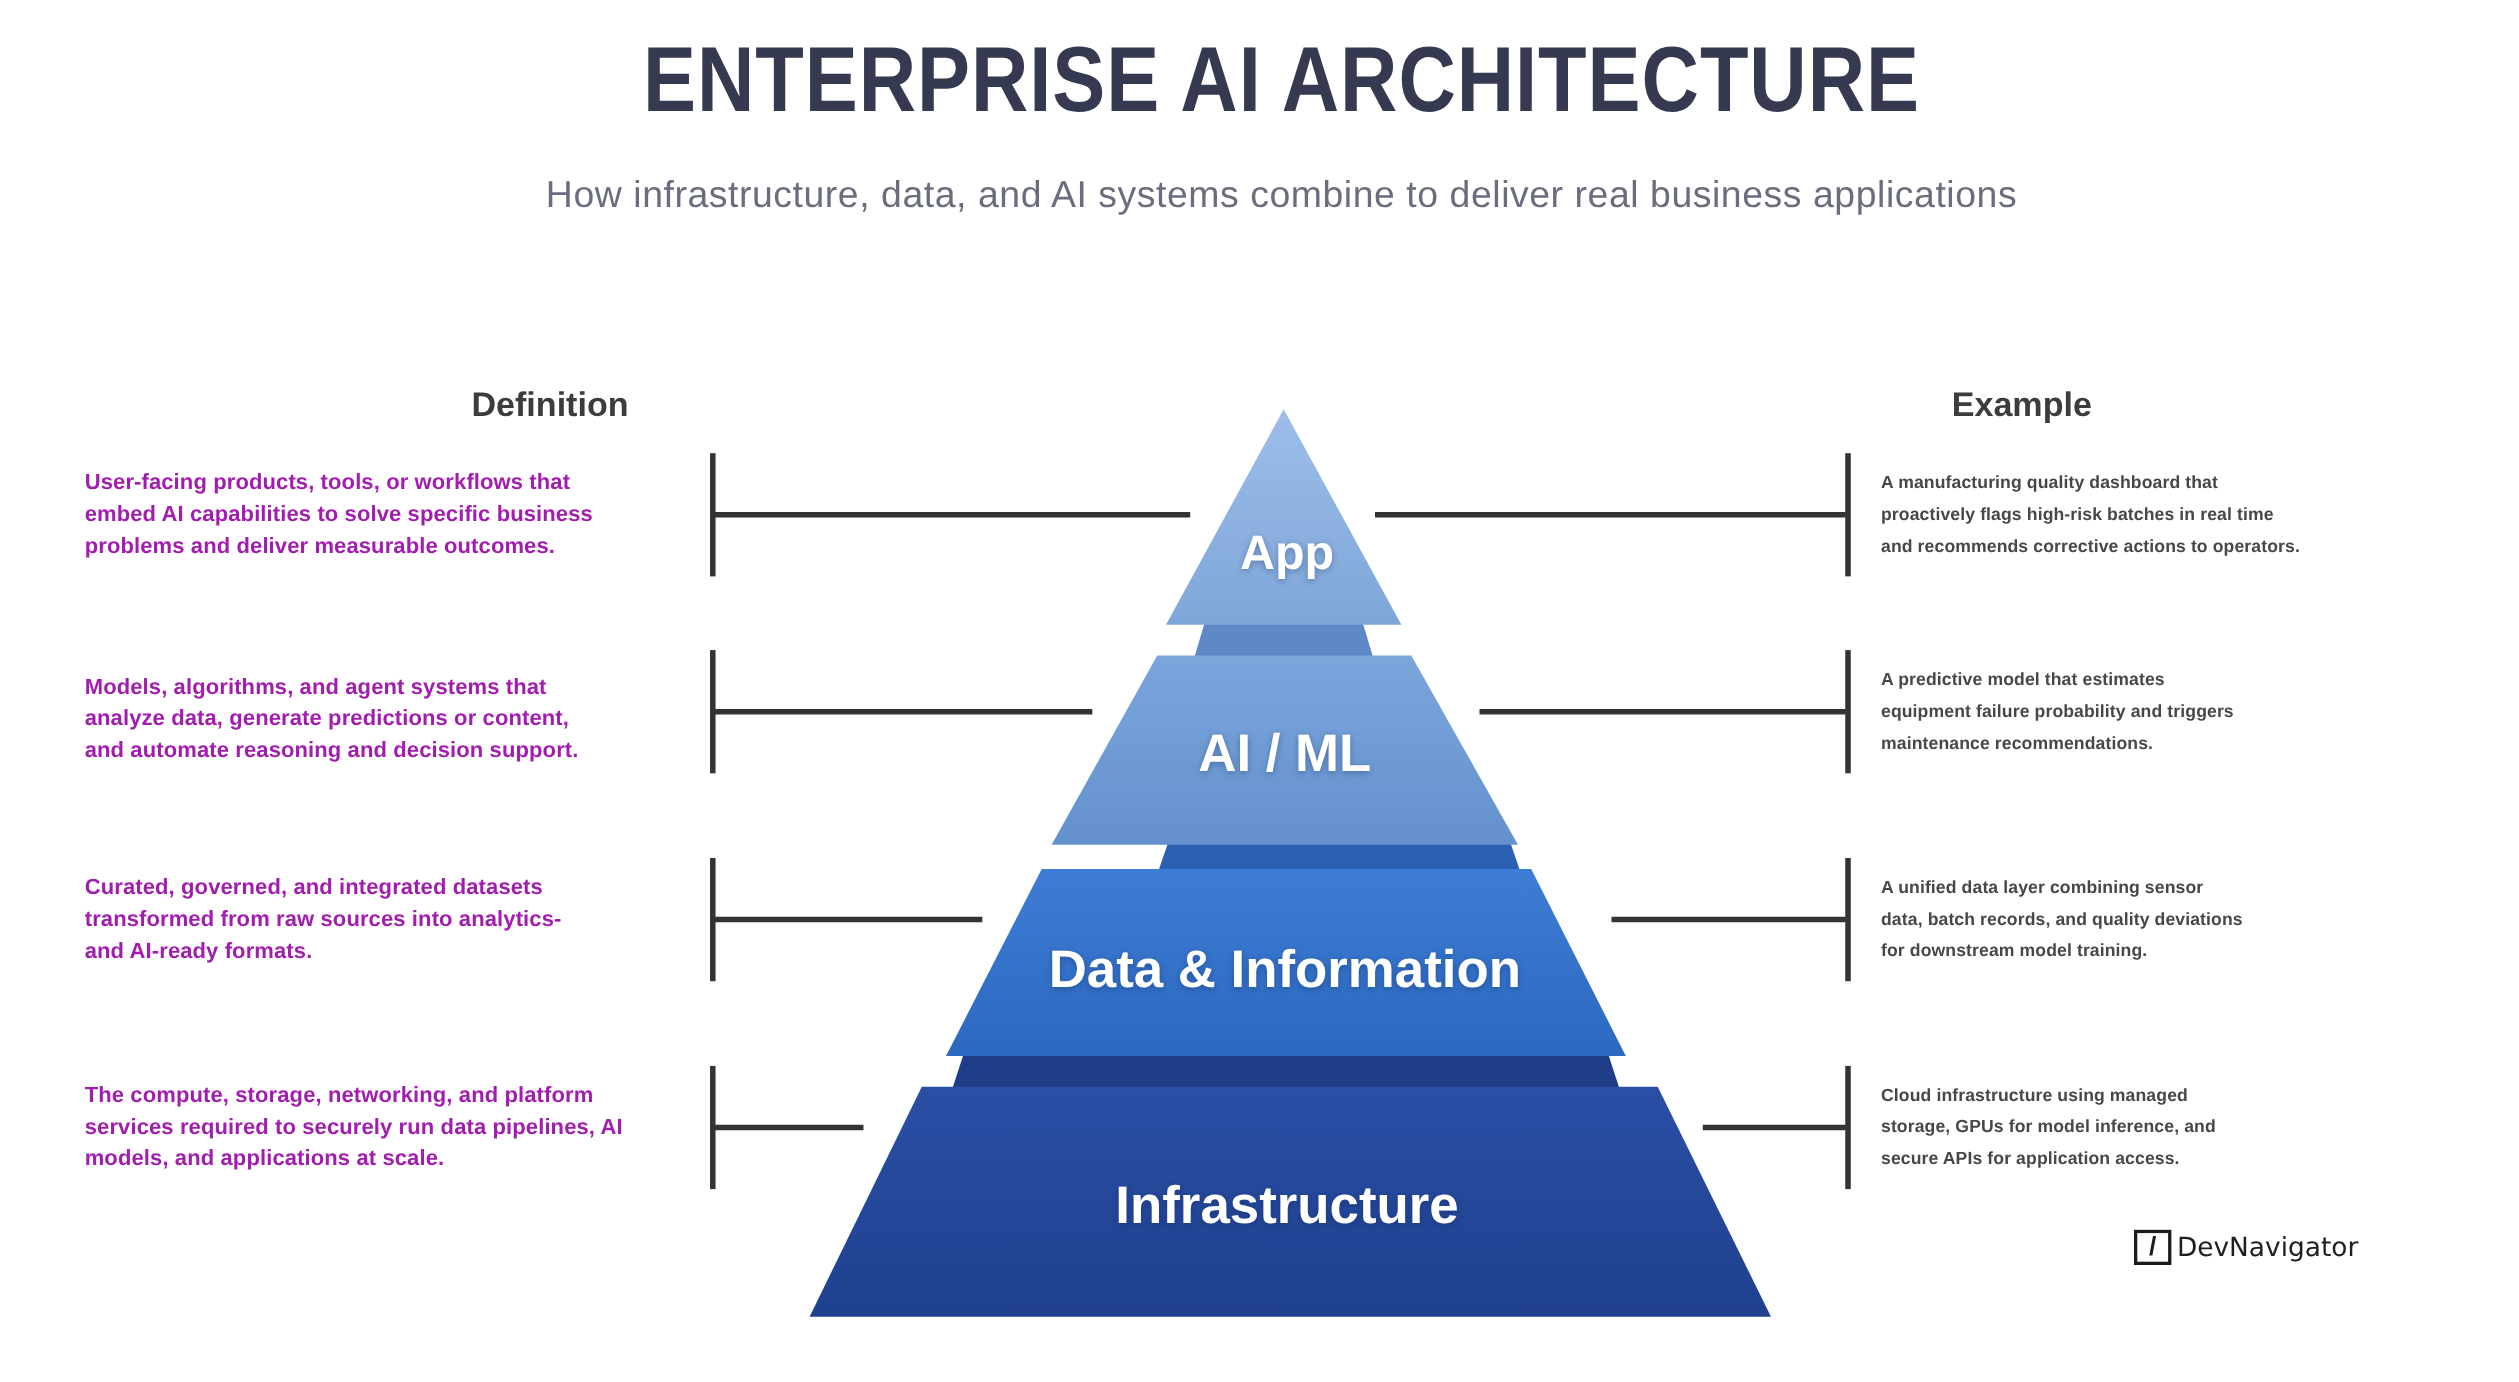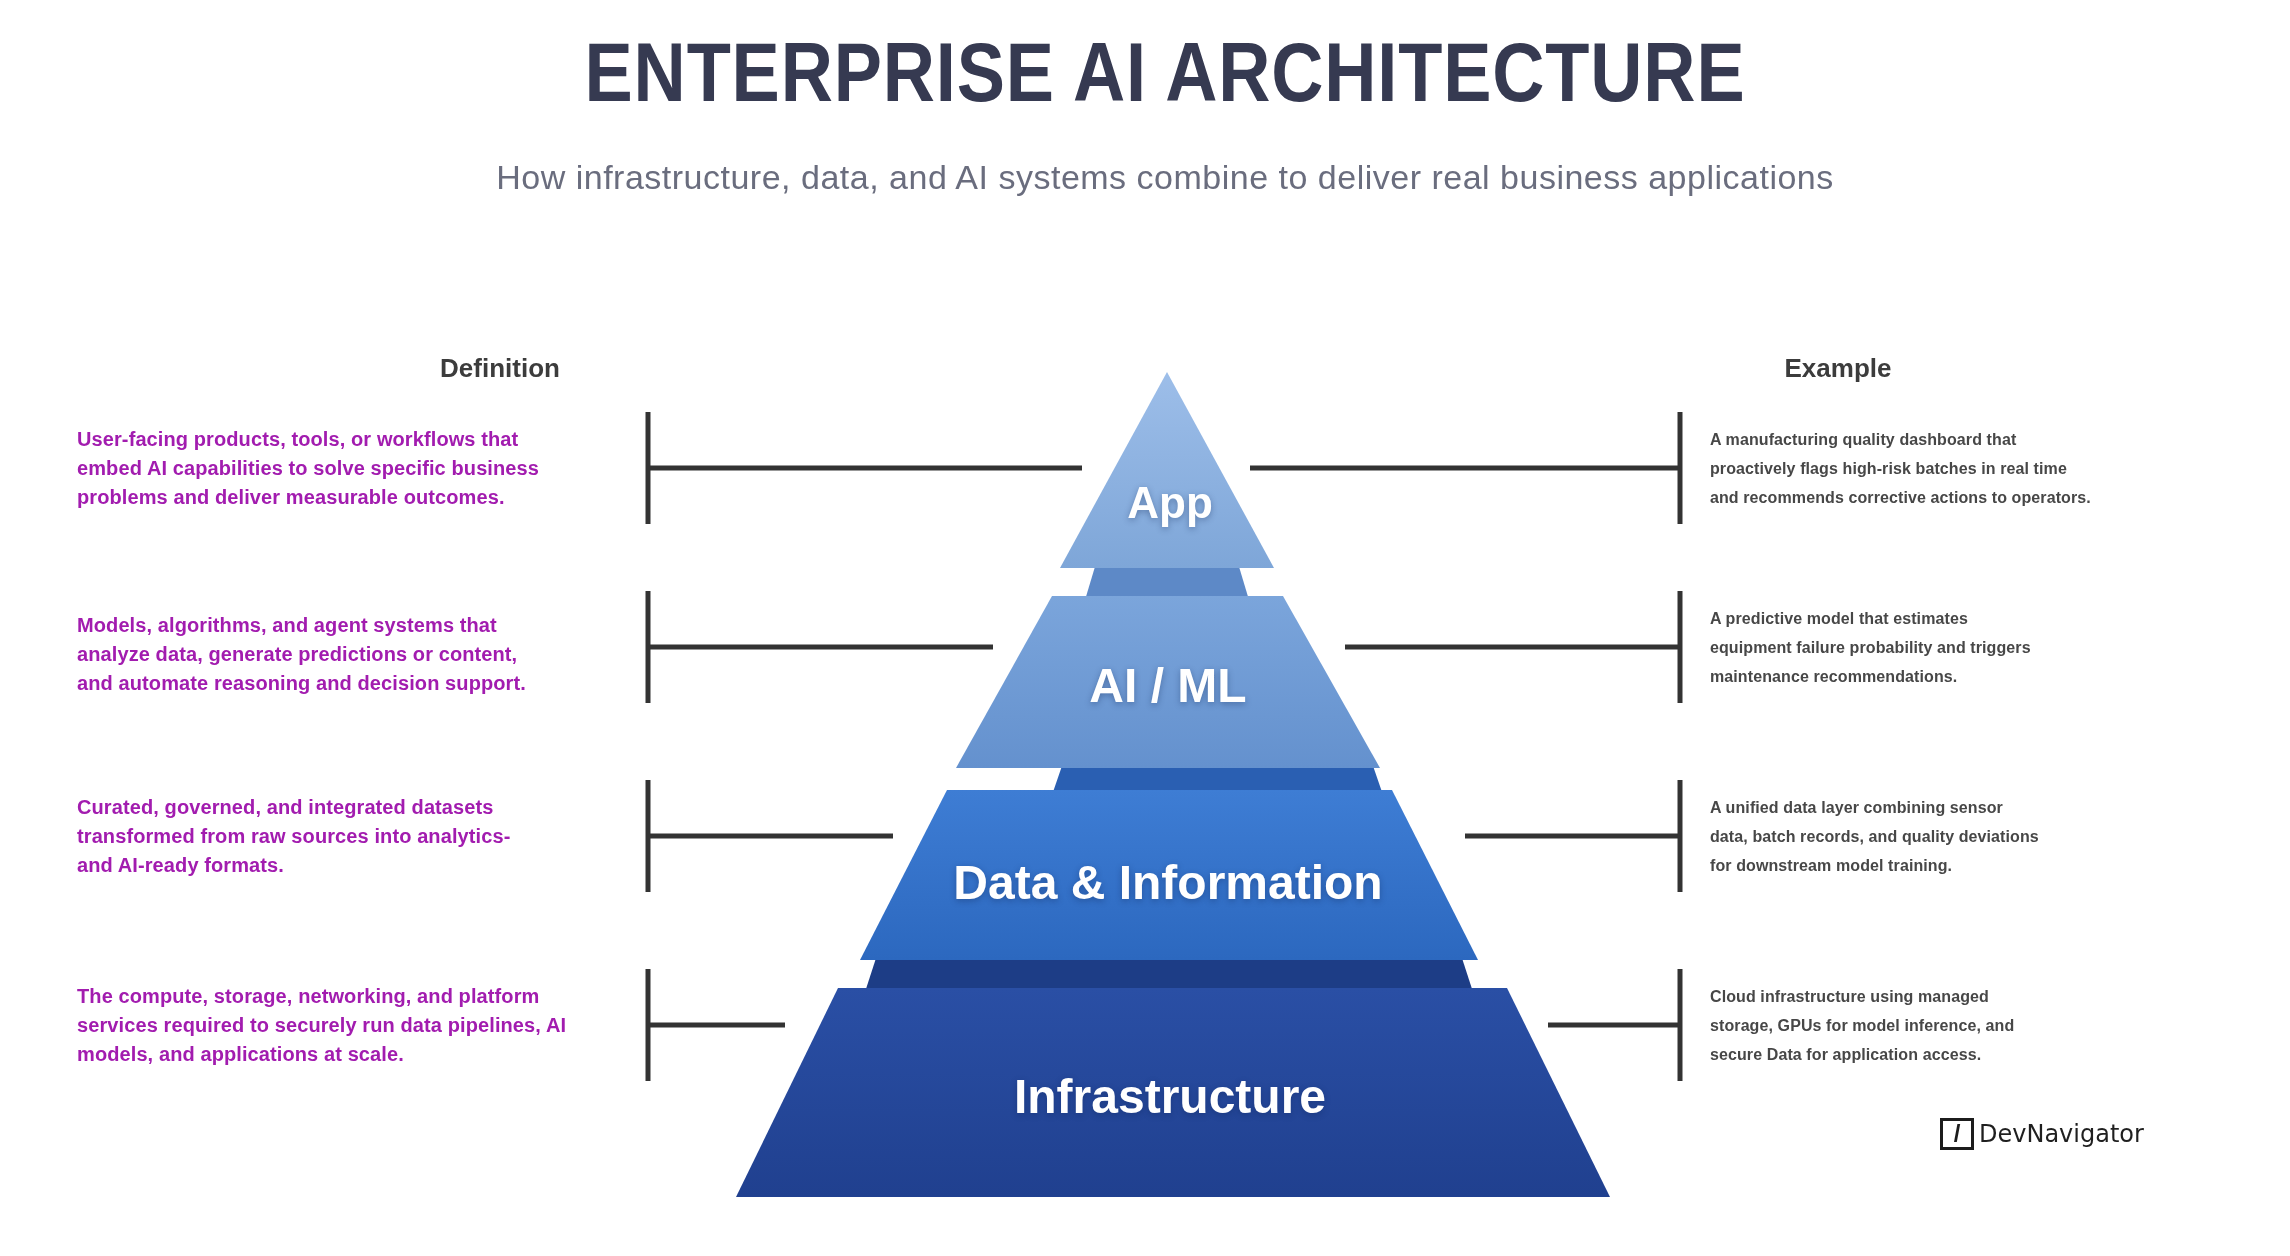--- a/index.html
+++ b/index.html
@@ -28,21 +28,21 @@
     left:0; right:0; top:158px;
     text-align:center;
     font-size:34px;
     font-weight:400;
     color:#6A6D7E;
     letter-spacing:0.5px;
   }
   .col-heading{
     position:absolute;
     transform:translate(-50%,-50%);
-    font-size:26px;
+    font-size:31px;
     font-weight:bold;
     color:#3C3C3C;
     white-space:nowrap;
   }
   .def-text{
     position:absolute;
     right:1673px;
     width:560px;
     text-align:left;
     transform:translateY(-50%);
@@ -189,21 +189,21 @@
 proactively flags high-risk batches in real time
 and recommends corrective actions to operators.</div>
   <div class="ex-text" style="top:647px;">A predictive model that estimates
 equipment failure probability and triggers
 maintenance recommendations.</div>
   <div class="ex-text" style="top:836px;">A unified data layer combining sensor
 data, batch records, and quality deviations
 for downstream model training.</div>
   <div class="ex-text" style="top:1025px;">Cloud infrastructure using managed
 storage, GPUs for model inference, and
-secure Data for application access.</div>
+secure APIs for application access.</div>
 
   <div class="brand">
     <span class="brand-box">
       <span>/</span>
     </span>
     <span class="brand-name">DevNavigator</span>
   </div>
 
 </div>
 

